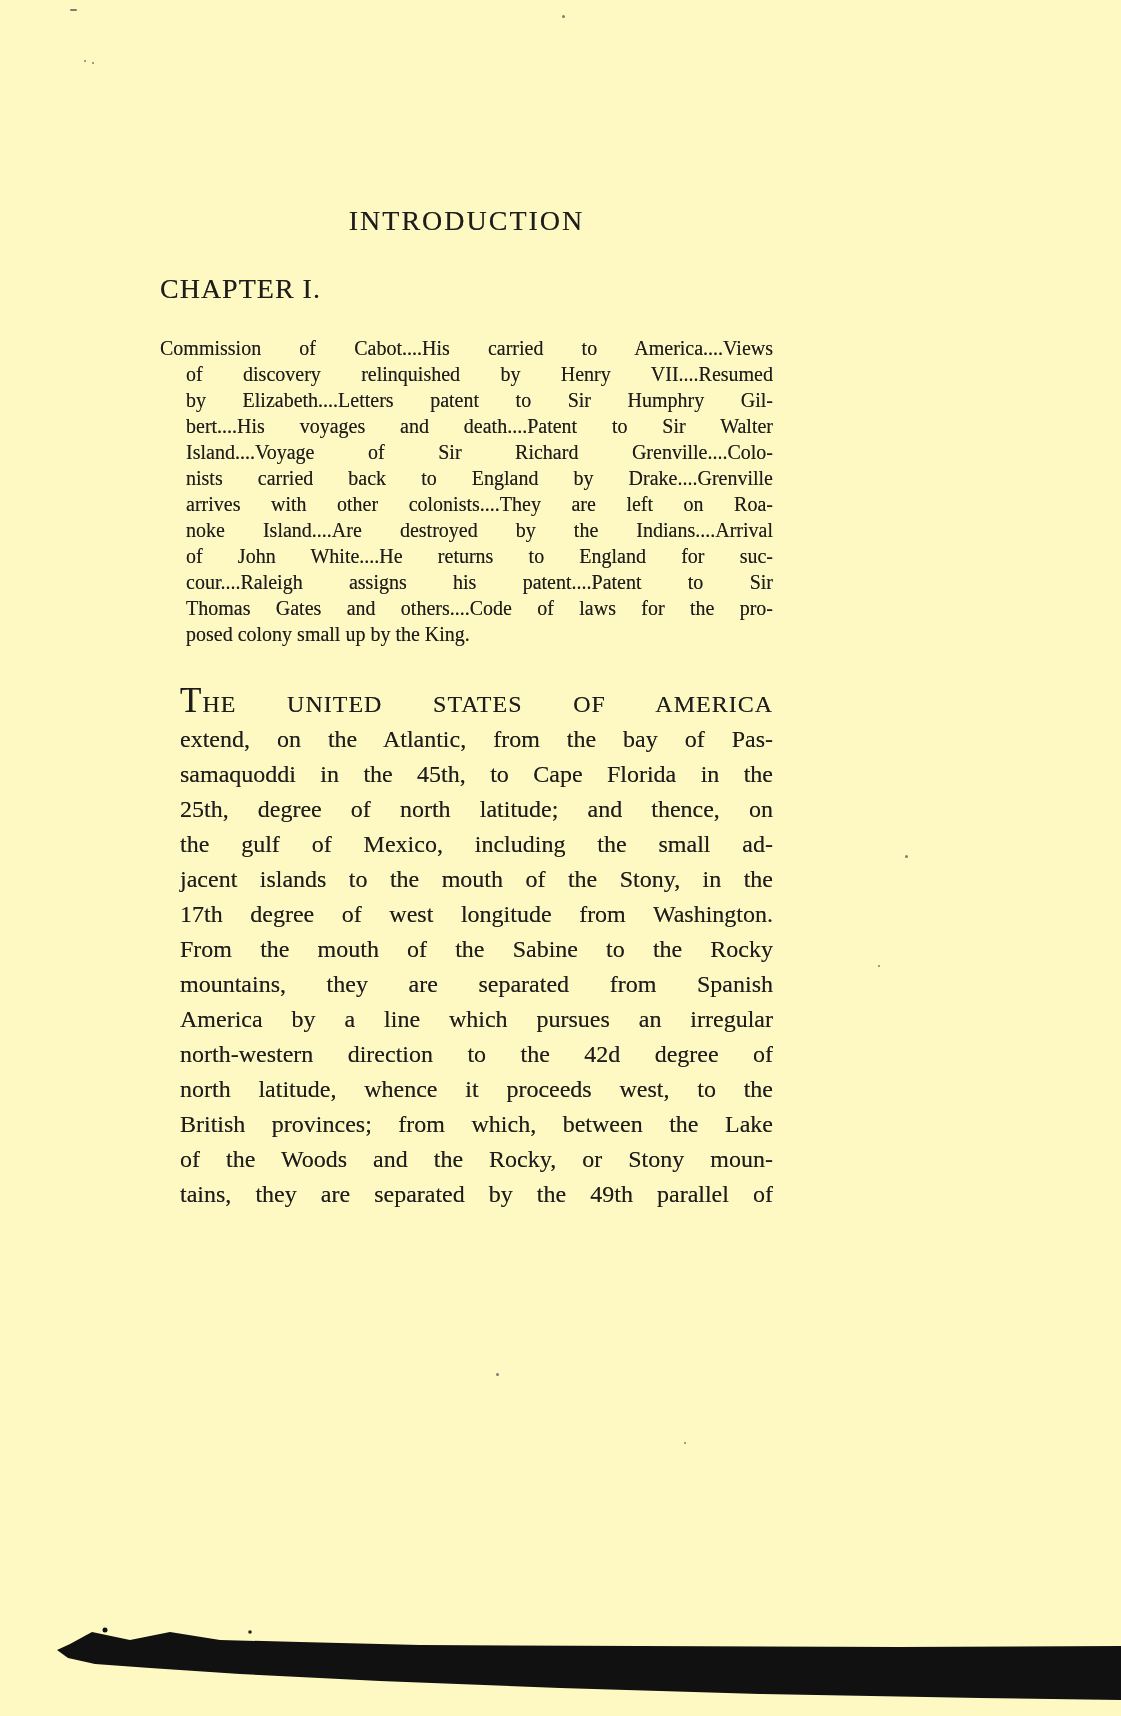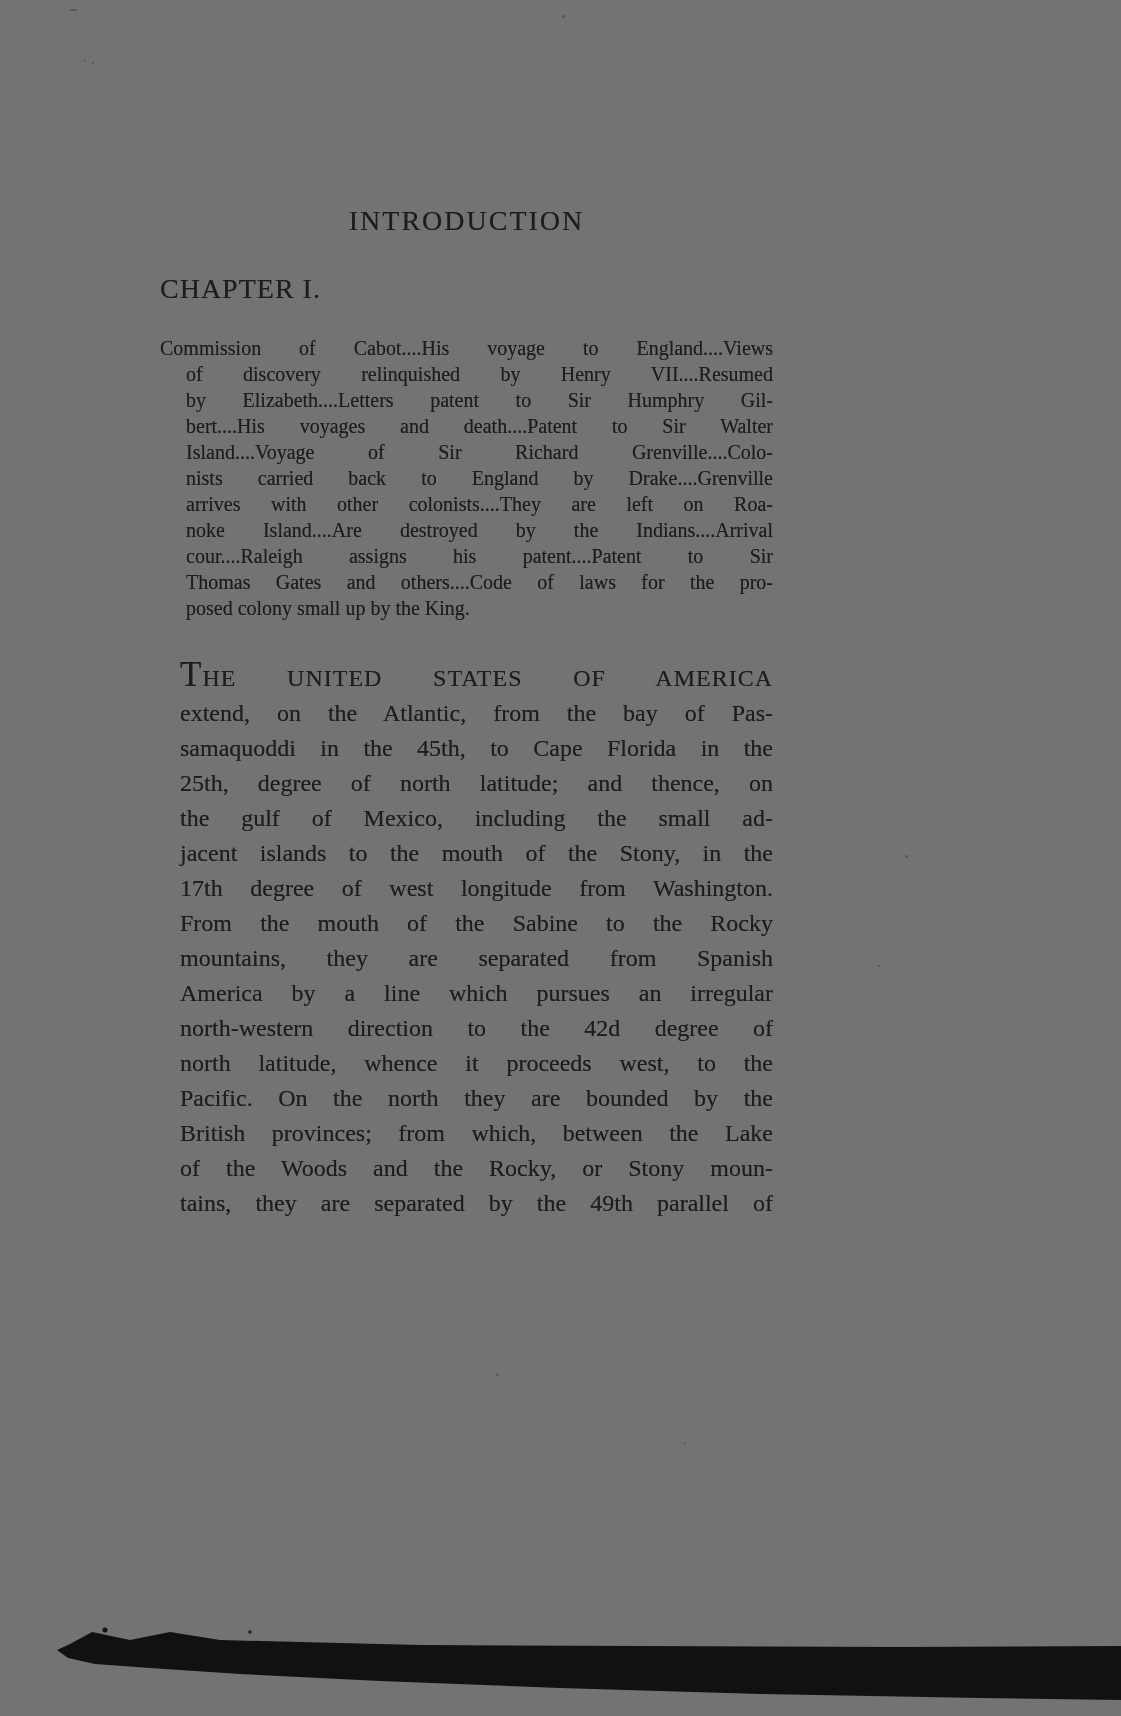--- a/index.html
+++ b/index.html
@@ -6,21 +6,21 @@
   html, body { width: 1121px; height: 1716px; }
   body {
     position: relative;
     overflow: hidden;
     background: #ffffff;
     font-family: "Liberation Serif", serif;
   }
   .page {
     position: absolute;
     inset: 0;
-    background: #737373;
+    background: #fef9c3;
   }
   .text-column {
     position: absolute;
     left: 160px;
     top: 205px;
     width: 613px;
     color: #1e1d1b;
     text-shadow: 0 0 0.4px rgba(20,20,20,0.55);
   }
   .doc-title {
@@ -87,48 +87,48 @@
 
 <div class="page">
 
   <main class="text-column">
 
     <h1 class="doc-title">INTRODUCTION</h1>
 
     <h2 class="chapter">CHAPTER I.</h2>
 
     <section class="summary">
-        <div class="line">Commission of Cabot....His voyage to England....Views</div>
+        <div class="line">Commission of Cabot....His carried to America....Views</div>
         <div class="line">of discovery relinquished by Henry VII....Resumed</div>
         <div class="line">by Elizabeth....Letters patent to Sir Humphry Gil-</div>
         <div class="line">bert....His voyages and death....Patent to Sir Walter</div>
         <div class="line">Island....Voyage of Sir Richard Grenville....Colo-</div>
         <div class="line">nists carried back to England by Drake....Grenville</div>
         <div class="line">arrives with other colonists....They are left on Roa-</div>
         <div class="line">noke Island....Are destroyed by the Indians....Arrival</div>
+        <div class="line">of John White....He returns to England for suc-</div>
         <div class="line">cour....Raleigh assigns his patent....Patent to Sir</div>
         <div class="line">Thomas Gates and others....Code of laws for the pro-</div>
         <div class="line">posed colony small up by the King.</div>
       </section>
 
     <section class="body-text">
       <div class="opening-line"><span class="initial-cap">T</span><span>HE UNITED STATES OF AMERICA</span></div>
       <div class="body-lines">
           <div class="line">extend, on the Atlantic, from the bay of Pas-</div>
           <div class="line">samaquoddi in the 45th, to Cape Florida in the</div>
           <div class="line">25th, degree of north latitude; and thence, on</div>
           <div class="line">the gulf of Mexico, including the small ad-</div>
           <div class="line">jacent islands to the mouth of the Stony, in the</div>
           <div class="line">17th degree of west longitude from Washington.</div>
           <div class="line">From the mouth of the Sabine to the Rocky</div>
           <div class="line">mountains, they are separated from Spanish</div>
           <div class="line">America by a line which pursues an irregular</div>
           <div class="line">north-western direction to the 42d degree of</div>
           <div class="line">north latitude, whence it proceeds west, to the</div>
-          <div class="line">Pacific. On the north they are bounded by the</div>
           <div class="line">British provinces; from which, between the Lake</div>
           <div class="line">of the Woods and the Rocky, or Stony moun-</div>
           <div class="line">tains, they are separated by the 49th parallel of</div>
         </div>
     </section>
 
   </main>
 
   <div class="noise">
     <span class="speck dash" style="left:70px; top:9px; width:7px; height:2px;"></span>

